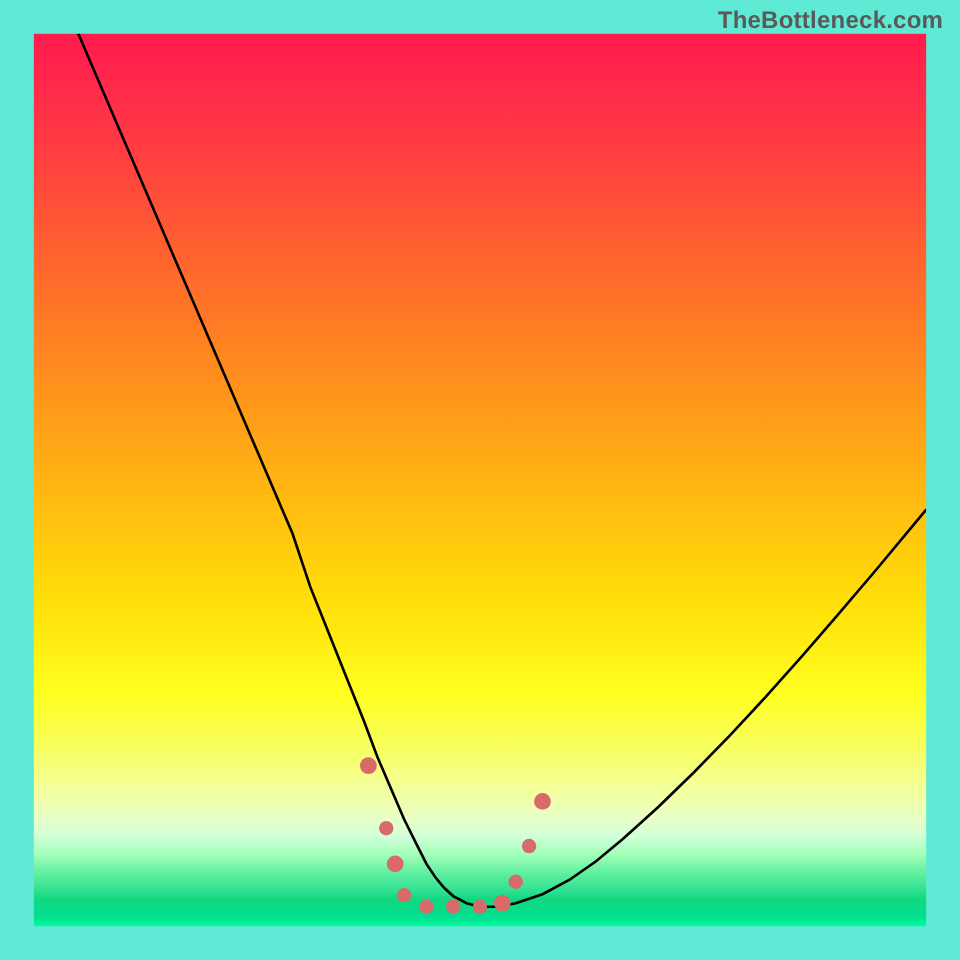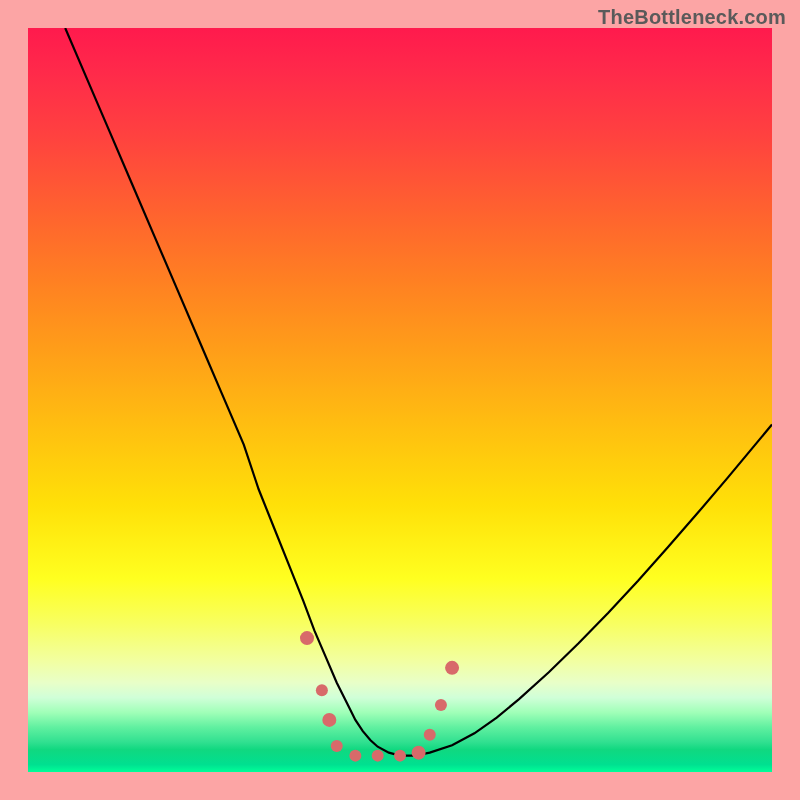--- a/index.html
+++ b/index.html
@@ -1,21 +1,21 @@
 <!DOCTYPE html>
 <html><head>
 <meta charset="utf-8">
 <style>
   * { margin: 0; padding: 0; box-sizing: border-box; }
   html, body { width: 800px; height: 800px; overflow: hidden; background: #000; }
   .frame {
     position: relative;
     width: 800px;
     height: 800px;
-    background: #fca5a5;
+    background: #5eead4;
   }
   .plot-area {
     position: absolute;
     left: 28px;
     top: 28px;
     width: 744px;
     height: 744px;
     overflow: hidden;
   }
   .gradient {

